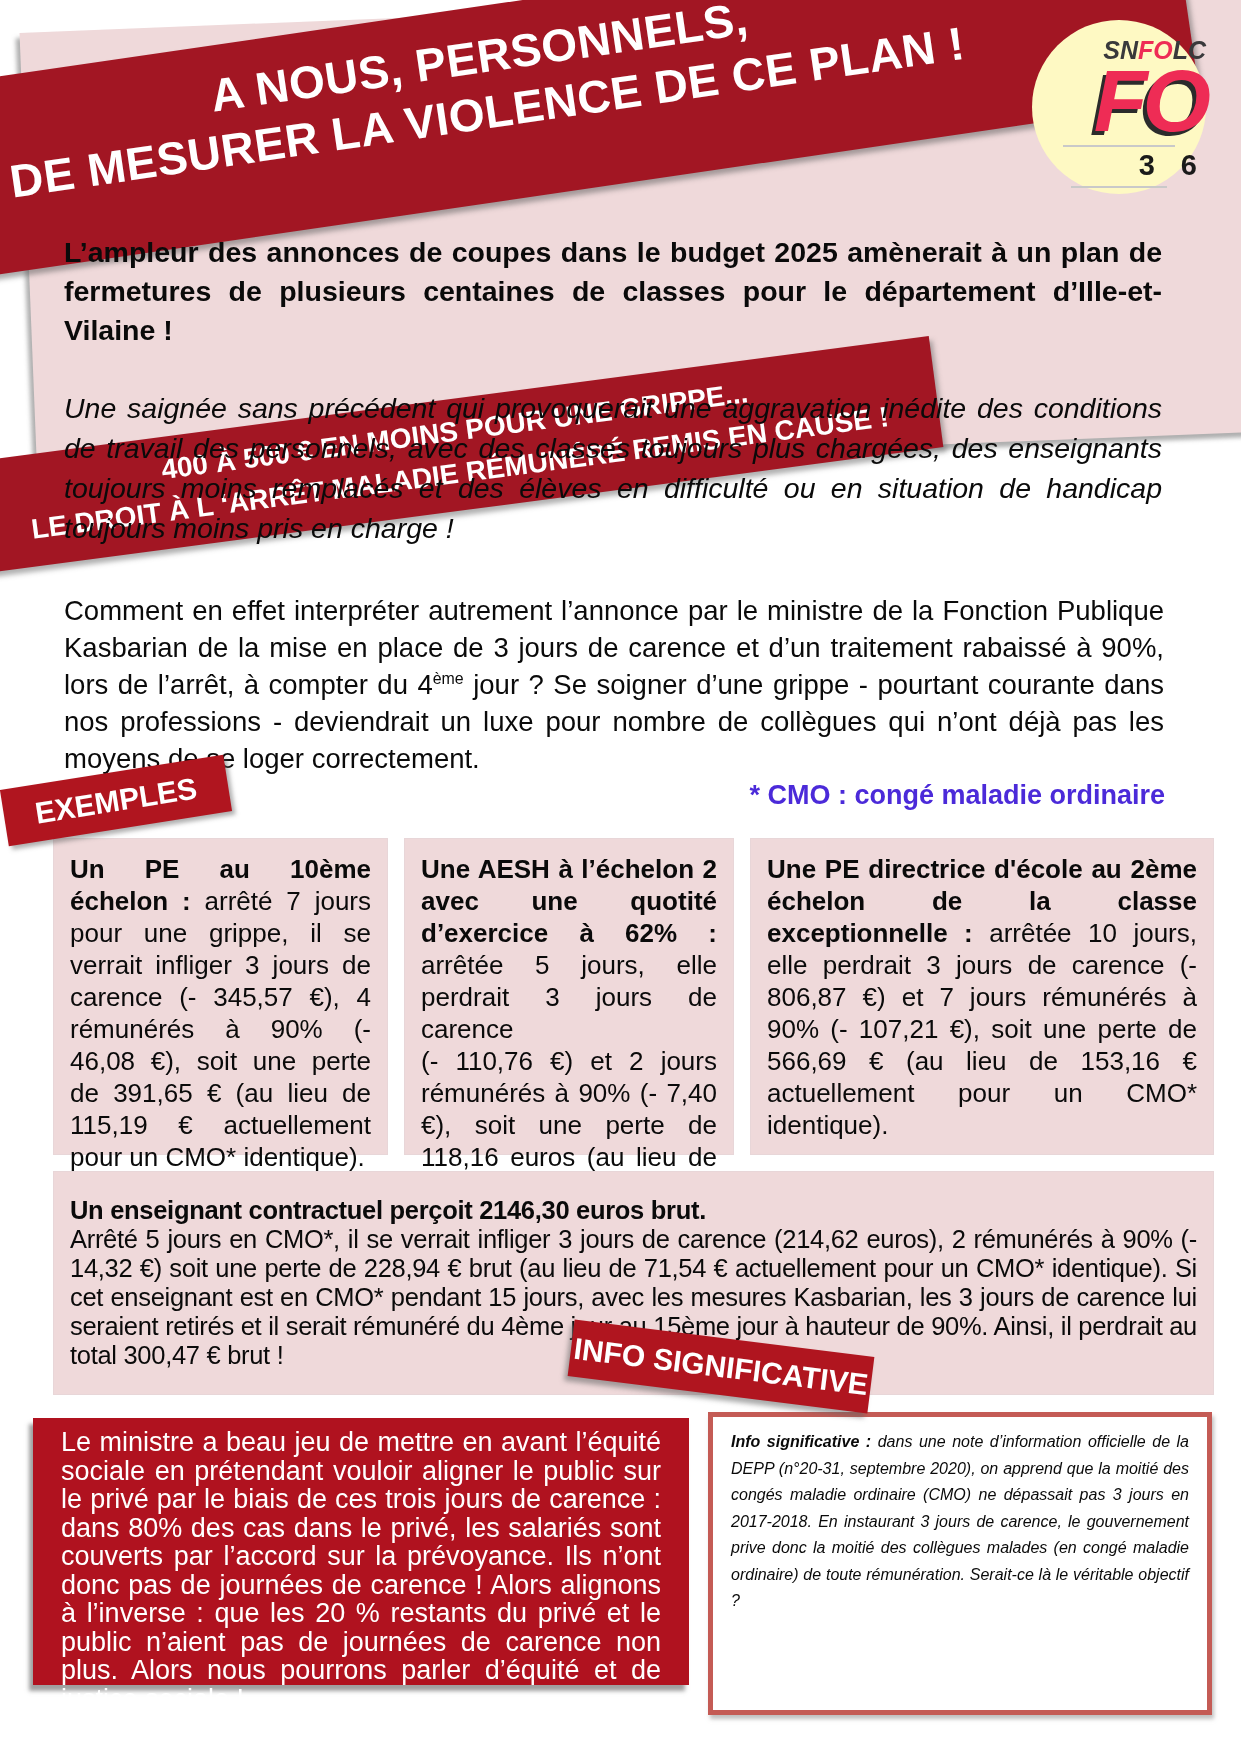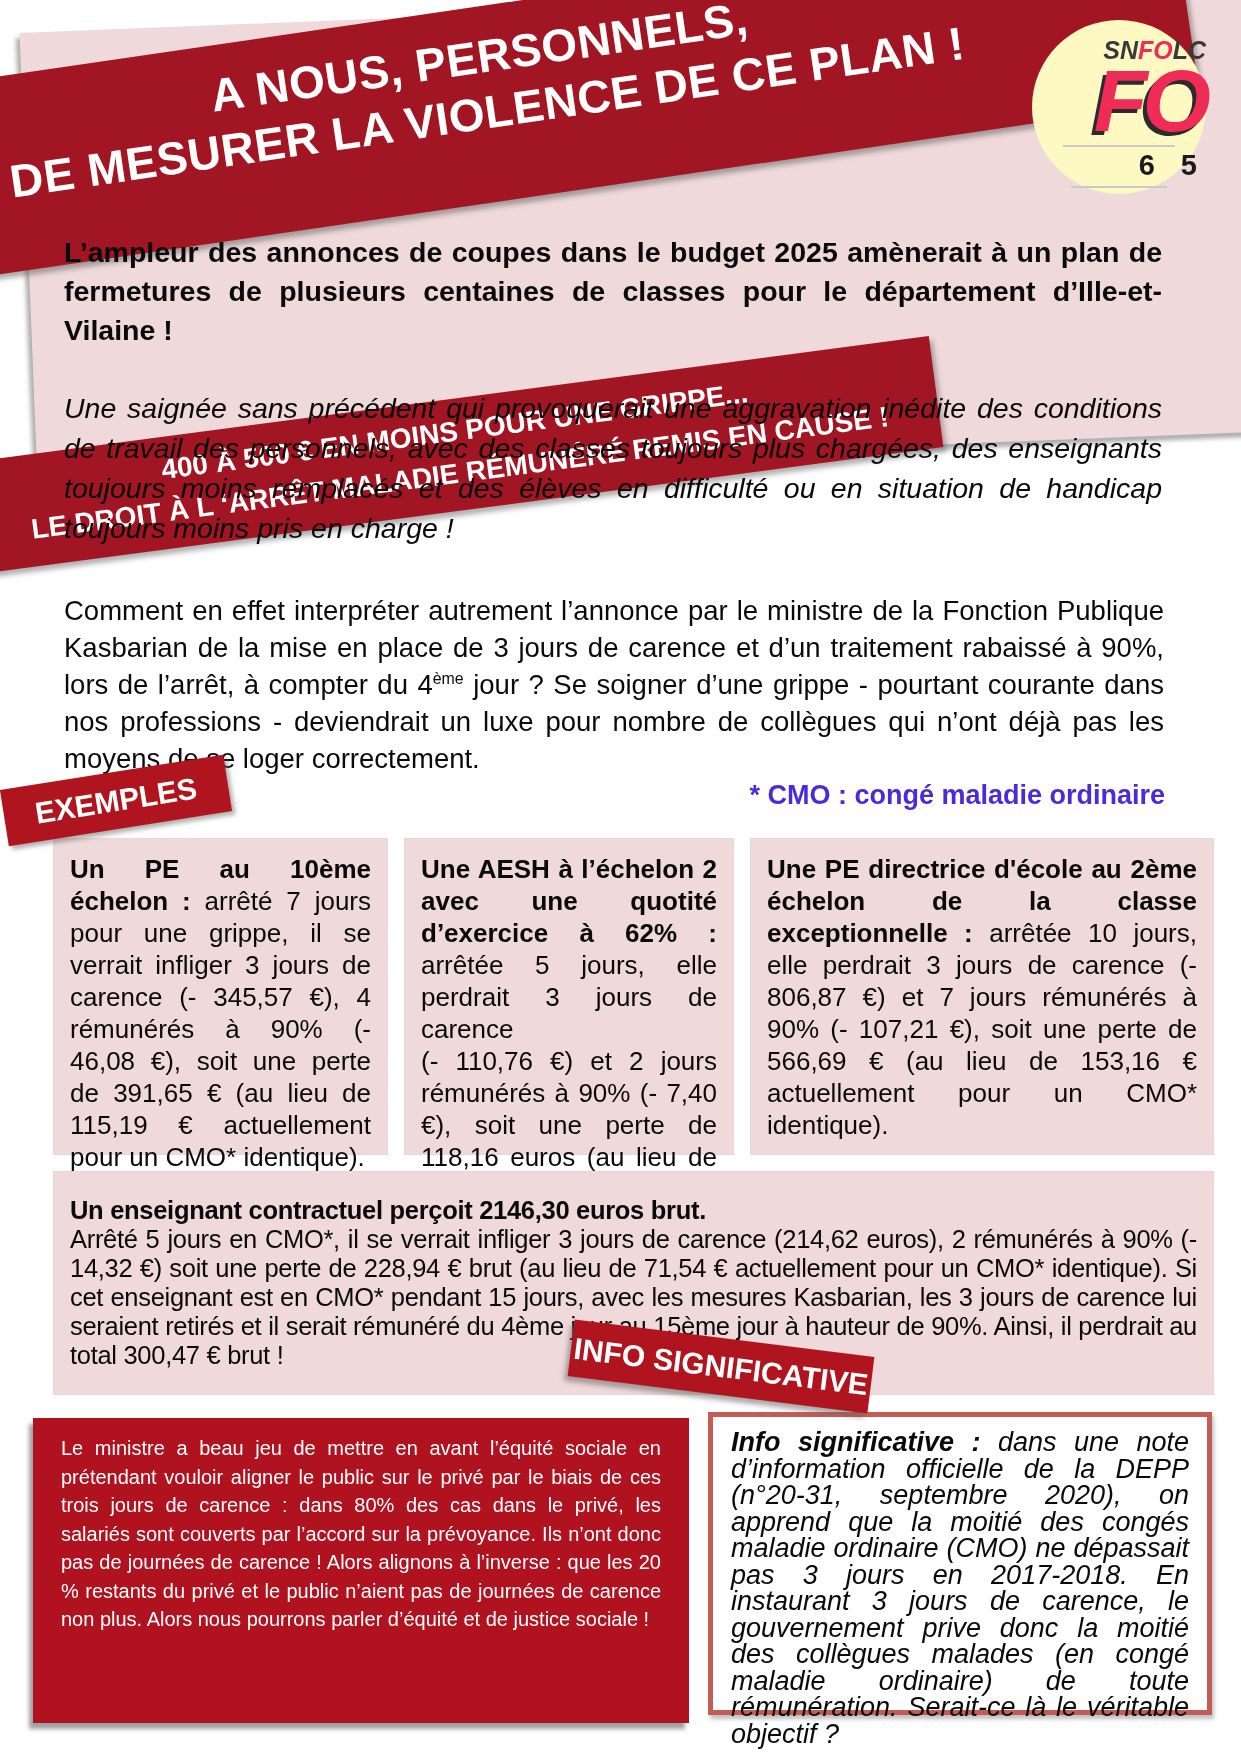--- a/index.html
+++ b/index.html
@@ -62,48 +62,48 @@
   .cell.wide{grid-column:1 / -1;font-size:25.5px;line-height:29px;letter-spacing:-0.3px;padding:24px 16px;}
   .cell.wide .lead{display:block;}
   .cell.wide .bodytxt{display:block;}
 
   
   .info-label{position:absolute;left:570px;top:1338px;width:302px;height:57px;background:#b0151f;
     transform:rotate(7.1deg);color:#fff;font-weight:bold;font-size:30px;line-height:57px;text-align:center;
     box-shadow:-3px 5px 5px rgba(100,100,100,.55);z-index:5;}
 
   
-  .equite-box{position:absolute;left:33px;top:1418px;width:656px;height:305px;background:#b0121f;
-    color:#fff;padding:16px 28px;box-sizing:border-box;text-align:justify;font-size:20px;line-height:28.5px;
+  .equite-box{position:absolute;left:33px;top:1418px;width:656px;height:267px;background:#b0121f;
+    color:#fff;padding:10px 28px;box-sizing:border-box;text-align:justify;font-size:27px;line-height:28.5px;
     box-shadow:-4px 6px 4px rgba(120,120,120,.7);z-index:2;}
   .equite-box p{margin:0;}
 
   
   .info-box{position:absolute;left:708px;top:1412px;width:504px;height:303px;background:#fff;
-    border:5px solid #c45b55;box-sizing:border-box;padding:12px 18px;font-style:italic;font-size:27px;
+    border:5px solid #c45b55;box-sizing:border-box;padding:12px 18px;font-style:italic;font-size:16px;
     line-height:26.5px;text-align:justify;box-shadow:2px 4px 4px rgba(150,150,150,.6);z-index:4;}
   .info-box .lead-i{font-weight:bold;}
 </style>
 </head>
 <body>
 
 <div class="page">
 
   <div class="pink-box"></div>
 
   <div class="banner-top">
     <div class="l1">A NOUS, PERSONNELS,</div>
     <div class="l2">DE MESURER LA VIOLENCE DE CE PLAN !</div>
   </div>
 
   <div class="logo">
     <div class="logo-org"><span class="dark">SN</span><span class="pink">FO</span><span class="dark">LC</span></div>
     <div class="logo-fo">FO</div>
     <div class="logo-line"></div>
-    <div class="logo-dept">6 5</div>
+    <div class="logo-dept">3 6</div>
     <div class="logo-line2"></div>
   </div>
 
   <div class="intro">
     <p class="intro-bold">L’ampleur des annonces de coupes dans le budget 2025 amènerait à un plan de fermetures de plusieurs centaines de classes pour le département d’Ille-et-Vilaine !</p>
     <p class="intro-body">Une saignée sans précédent qui provoquerait une aggravation inédite des conditions de travail des personnels, avec des classes toujours plus chargées, des enseignants toujours moins remplacés et des élèves en difficulté ou en situation de handicap toujours moins pris en charge !</p>
   </div>
 
   <div class="banner-grippe">
     <div class="l1">400 À 500 € EN MOINS POUR UNE GRIPPE...</div>

